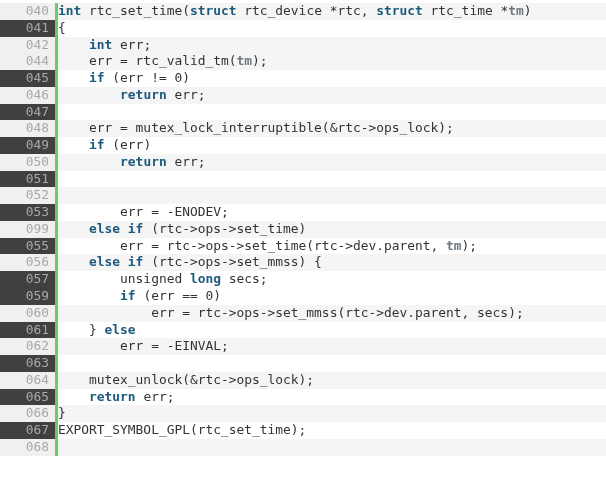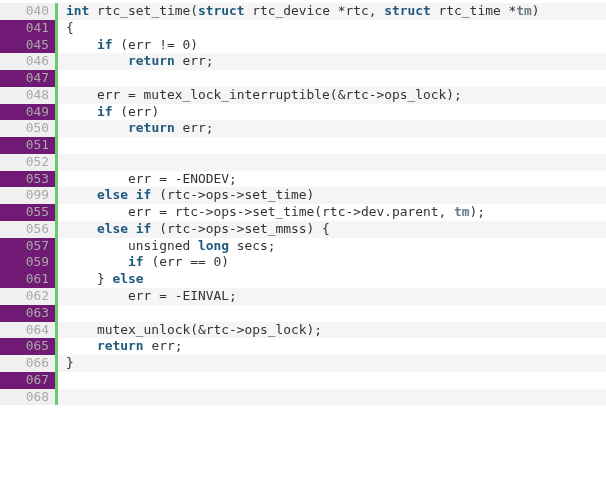--- a/index.html
+++ b/index.html
@@ -2,48 +2,51 @@
 <html><head>
 <meta charset="utf-8">
 <style>
   html, body { margin:0; padding:0; background:#ffffff; }
   body { width:606px; height:479px; overflow:hidden; position:relative;
          font-family:"DejaVu Sans Mono","Liberation Mono",monospace; font-size:12.9px; }
   .viewer { position:absolute; left:0; top:3px; width:606px; }
   .row { display:flex; height:16.78px; line-height:16.78px; white-space:pre; }
   .row.alt { background:#f5f5f5; }
   .gutter { width:55px; flex:0 0 55px; text-align:right; padding-right:0; box-sizing:border-box;
-            color:#a8a8a8; background:#701a75; padding-right:6px; }
+            color:#a8a8a8; background:#404040; padding-right:6px; }
   .row.alt .gutter { background:#f0f0f0; }
   .bar { width:3px; flex:0 0 3px; background:#6acb6a; }
-  .code { padding-left:8px; color:#333333; }
+  .code { color:#333333; }
   .kw { color:#1e5a7e; font-weight:bold; }
   .arg { color:#6b7a84; font-weight:bold; }
 </style>
 </head>
 <body>
 
 <div class="viewer" id="viewer">
     <div class="row alt"><span class="gutter">040</span><span class="bar"></span><span class="code"><span class="kw">int</span><span> rtc_set_time(</span><span class="kw">struct</span><span> rtc_device *rtc, </span><span class="kw">struct</span><span> rtc_time *</span><span class="arg">tm</span><span>)</span></span></div>
     <div class="row"><span class="gutter">041</span><span class="bar"></span><span class="code"><span>{</span></span></div>
+    <div class="row alt"><span class="gutter">042</span><span class="bar"></span><span class="code"><span>    </span><span class="kw">int</span><span> err;</span></span></div>
+    <div class="row alt"><span class="gutter">044</span><span class="bar"></span><span class="code"><span>    err = rtc_valid_tm(</span><span class="arg">tm</span><span>);</span></span></div>
     <div class="row"><span class="gutter">045</span><span class="bar"></span><span class="code"><span>    </span><span class="kw">if</span><span> (err != 0)</span></span></div>
     <div class="row alt"><span class="gutter">046</span><span class="bar"></span><span class="code"><span>        </span><span class="kw">return</span><span> err;</span></span></div>
     <div class="row"><span class="gutter">047</span><span class="bar"></span><span class="code"></span></div>
     <div class="row alt"><span class="gutter">048</span><span class="bar"></span><span class="code"><span>    err = mutex_lock_interruptible(&amp;rtc-&gt;ops_lock);</span></span></div>
     <div class="row"><span class="gutter">049</span><span class="bar"></span><span class="code"><span>    </span><span class="kw">if</span><span> (err)</span></span></div>
     <div class="row alt"><span class="gutter">050</span><span class="bar"></span><span class="code"><span>        </span><span class="kw">return</span><span> err;</span></span></div>
     <div class="row"><span class="gutter">051</span><span class="bar"></span><span class="code"></span></div>
     <div class="row alt"><span class="gutter">052</span><span class="bar"></span></div>
     <div class="row"><span class="gutter">053</span><span class="bar"></span><span class="code"><span>        err = -ENODEV;</span></span></div>
     <div class="row alt"><span class="gutter">099</span><span class="bar"></span><span class="code"><span>    </span><span class="kw">else if</span><span> (rtc-&gt;ops-&gt;set_time)</span></span></div>
     <div class="row"><span class="gutter">055</span><span class="bar"></span><span class="code"><span>        err = rtc-&gt;ops-&gt;set_time(rtc-&gt;dev.parent, </span><span class="arg">tm</span><span>);</span></span></div>
     <div class="row alt"><span class="gutter">056</span><span class="bar"></span><span class="code"><span>    </span><span class="kw">else if</span><span> (rtc-&gt;ops-&gt;set_mmss) {</span></span></div>
     <div class="row"><span class="gutter">057</span><span class="bar"></span><span class="code"><span>        unsigned </span><span class="kw">long</span><span> secs;</span></span></div>
     <div class="row"><span class="gutter">059</span><span class="bar"></span><span class="code"><span>        </span><span class="kw">if</span><span> (err == 0)</span></span></div>
+    <div class="row alt"><span class="gutter">060</span><span class="bar"></span><span class="code"><span>            err = rtc-&gt;ops-&gt;set_mmss(rtc-&gt;dev.parent, secs);</span></span></div>
     <div class="row"><span class="gutter">061</span><span class="bar"></span><span class="code"><span>    } </span><span class="kw">else</span></span></div>
     <div class="row alt"><span class="gutter">062</span><span class="bar"></span><span class="code"><span>        err = -EINVAL;</span></span></div>
     <div class="row"><span class="gutter">063</span><span class="bar"></span><span class="code"></span></div>
     <div class="row alt"><span class="gutter">064</span><span class="bar"></span><span class="code"><span>    mutex_unlock(&amp;rtc-&gt;ops_lock);</span></span></div>
     <div class="row"><span class="gutter">065</span><span class="bar"></span><span class="code"><span>    </span><span class="kw">return</span><span> err;</span></span></div>
     <div class="row alt"><span class="gutter">066</span><span class="bar"></span><span class="code"><span>}</span></span></div>
-    <div class="row"><span class="gutter">067</span><span class="bar"></span></div>
+    <div class="row"><span class="gutter">067</span><span class="bar"></span><span class="code"><span>EXPORT_SYMBOL_GPL(rtc_set_time);</span></span></div>
     <div class="row alt"><span class="gutter">068</span><span class="bar"></span><span class="code"></span></div>
   </div>
 
 </body></html>

